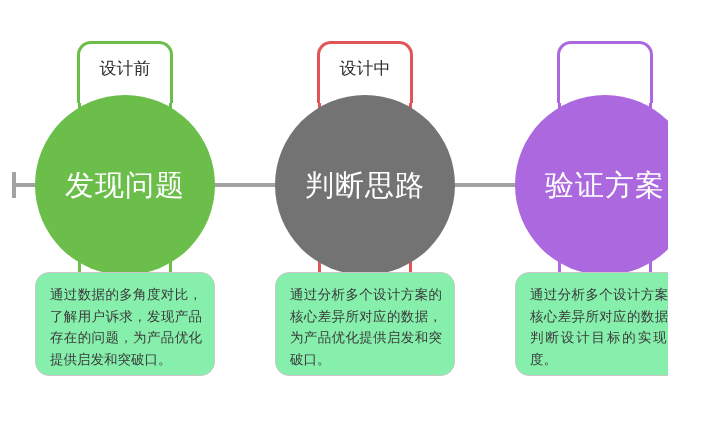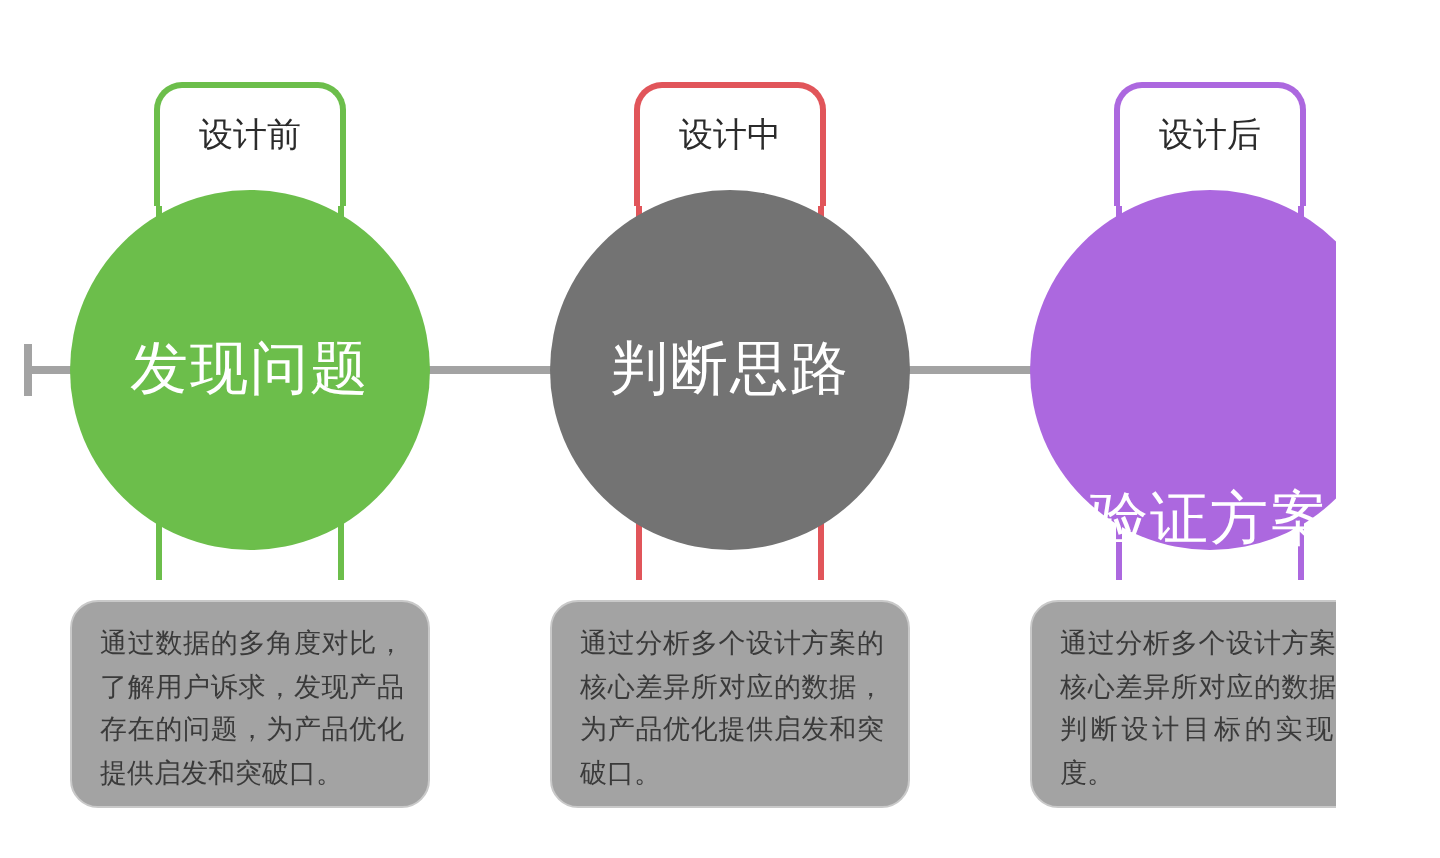--- a/index.html
+++ b/index.html
@@ -110,27 +110,27 @@
     font-size: 29px;
     line-height: 30px;
     letter-spacing: 1px;
     white-space: nowrap;
   }
 
   
   .desc-card {
     position: absolute;
     left: 30px;
-    top: 300px;
+    top: 272px;
     width: 180px;
     height: 104px;
     box-sizing: border-box;
     border: 1.5px solid #c9c9c9;
     border-radius: 14px;
-    background: #a3a3a3;
+    background: #86efac;
     z-index: 6;
     padding: 11px 12px 0 14px;
   }
   .desc-text {
     font-size: 13.5px;
     line-height: 21.5px;
     color: #3a3a3a;
     text-align: justify;
     text-justify: inter-ideograph;
   }
@@ -170,22 +170,21 @@
     </div>
     <div class="desc-card">
       <div class="desc-text">通过分析多个设计方案的核心差异所对应的数据，为产品优化提供启发和突破口。</div>
     </div>
   </div>
 
   <div class="stage-group g3">
     <div class="rail left" style="background: rgb(172, 104, 223);"></div>
     <div class="rail right" style="background: rgb(172, 104, 223);"></div>
     <div class="label-box" style="border-color: rgb(172, 104, 223);"></div>
-    <div class="label-text">设计后</div>
-    <div class="circle" style="background: rgb(172, 104, 223); align-items: flex-end;">
+    <div class="circle" style="background: rgb(172, 104, 223);">
       <span class="circle-text">验证方案</span>
     </div>
     <div class="desc-card">
       <div class="desc-text">通过分析多个设计方案的核心差异所对应的数据，判断设计目标的实现程度。</div>
     </div>
   </div>
 
 </div>
 
 </body></html>

